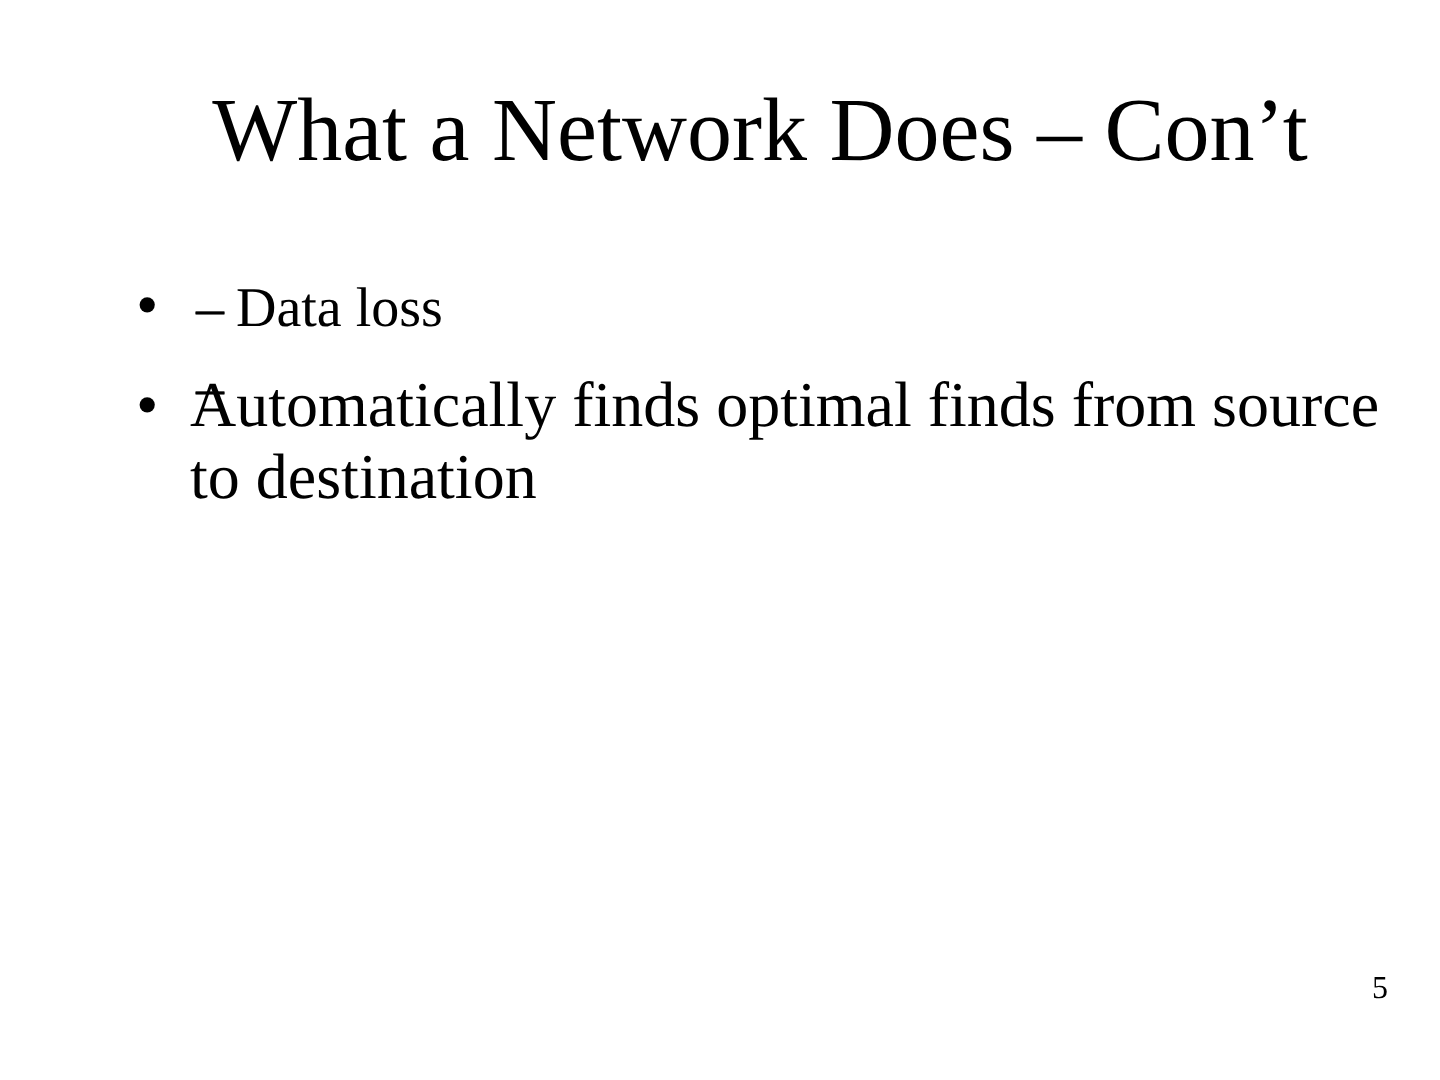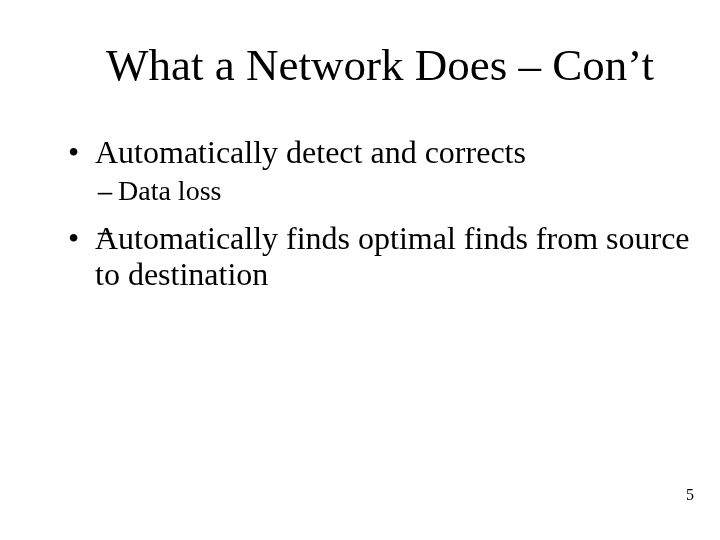--- a/index.html
+++ b/index.html
@@ -74,21 +74,20 @@
 <body>
 
 <div class="slide">
 
   <h1 class="title">What a Network Does – Con’t</h1>
 
   <div class="content">
 
     <div class="li1">
       <span class="bullet">•</span>
-      <span>Automatically detect and corrects</span>
     </div>
 
     <div class="subs">
       <div class="li2">
         <span class="dash">–</span>
       </div>
       <div class="li2">
         <span class="dash">–</span>
         <span>Data loss</span>
       </div>

